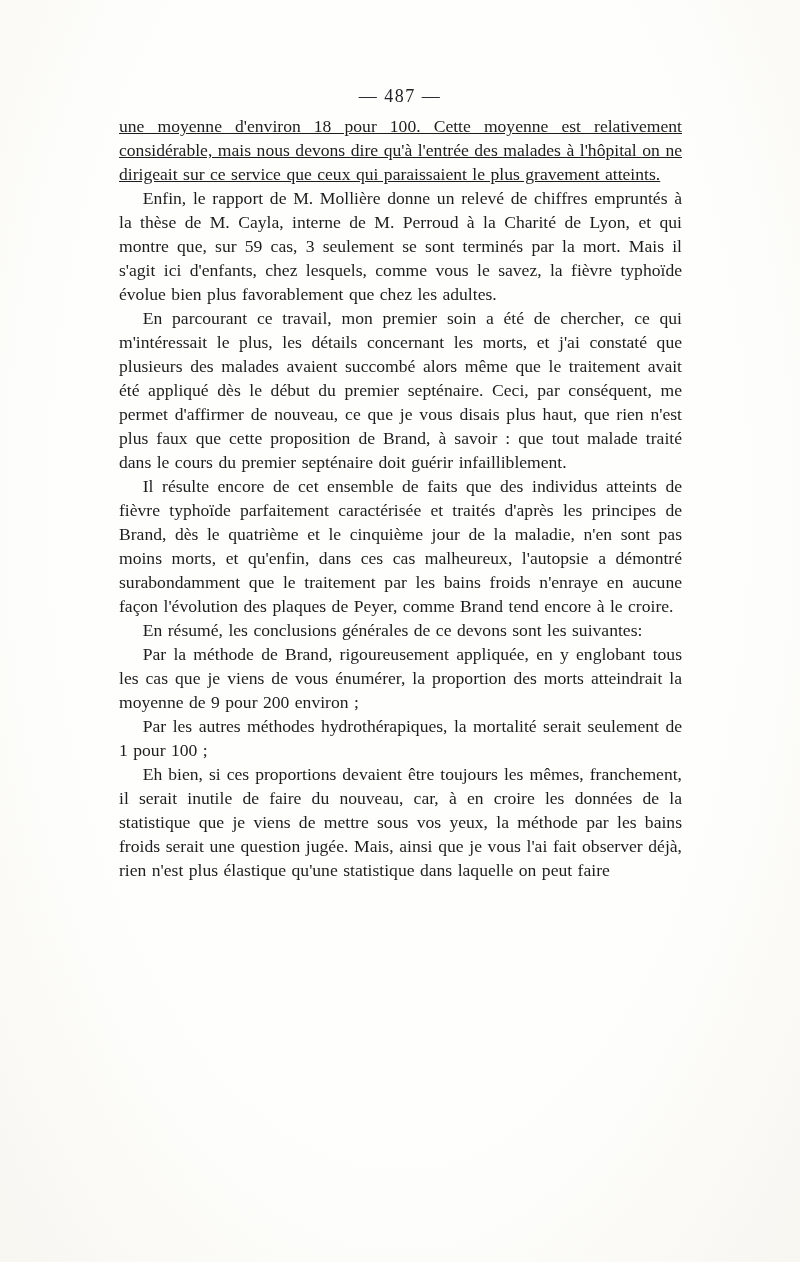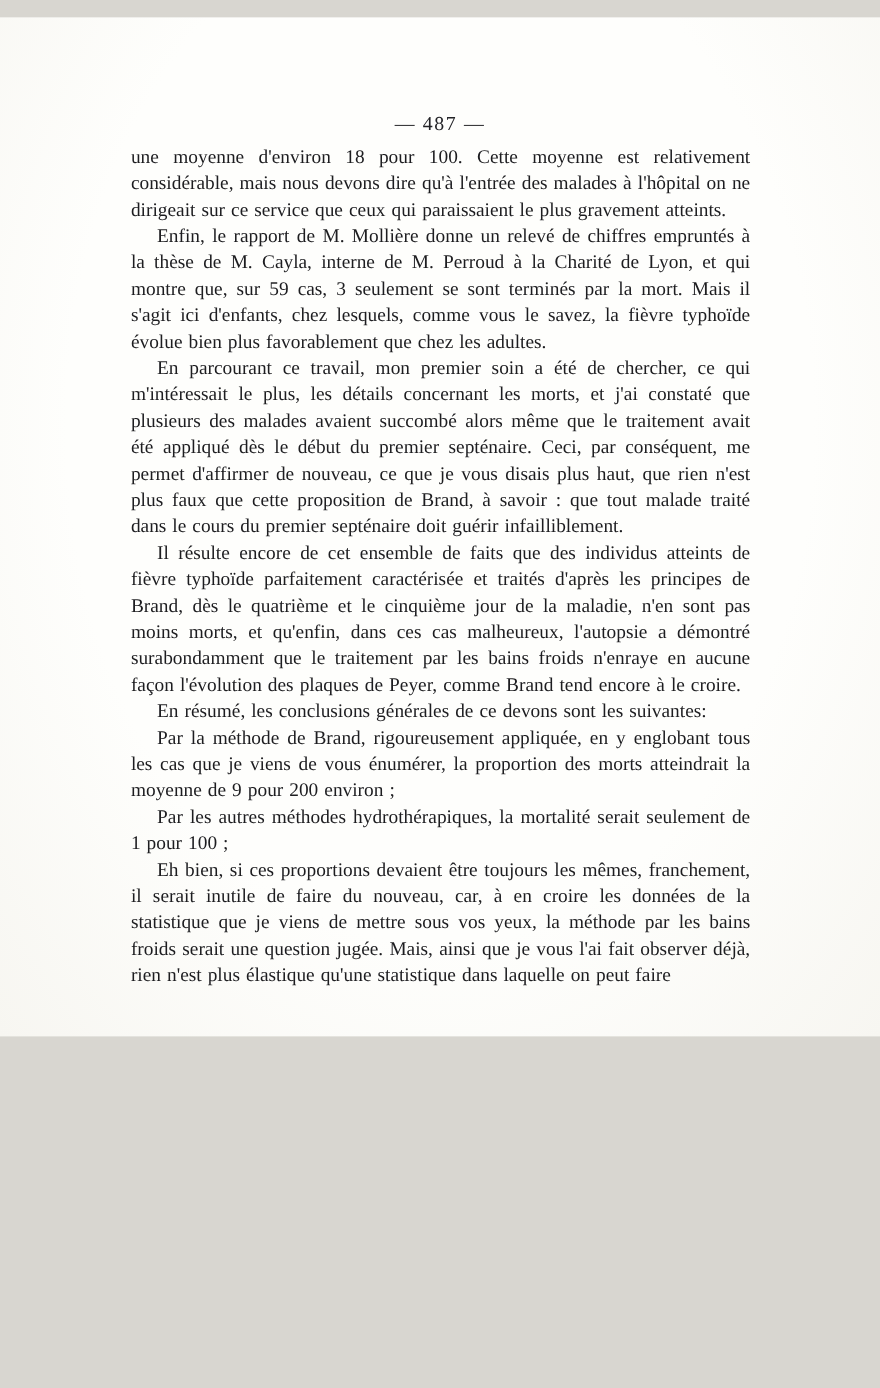--- a/index.html
+++ b/index.html
@@ -5,22 +5,22 @@
     html, body {
       margin: 0;
       padding: 0;
     }
     body {
       background: #d8d6d0;
       font-family: "Liberation Serif", "DejaVu Serif", serif;
     }
     .page {
       width: 800px;
-      height: 926px;
-      margin: 16px auto;
+      height: 1262px;
+      margin: 0 auto;
       background: #fdfdfa;
       background-image: radial-gradient(ellipse at 50% 40%, #fefefc 60%, #f7f6f1 100%);
       position: relative;
       box-sizing: border-box;
       color: #1b1b1d;
       overflow: hidden;
     }
     .page-number {
       position: absolute;
       top: 86px;
@@ -42,20 +42,21 @@
       color: #1d1d20;
     }
     .text-block p {
       margin: 0;
       padding: 0;
       text-indent: 1.35em;
       word-spacing: 0.06em;
     }
     .text-block p.no-indent {
       text-indent: 0;
+      text-decoration: underline;
     }
   </style>
 </head>
 <body>
 
 <div class="page">
   <div class="page-number">— 487 —</div>
 
   <div class="text-block">
     <p class="no-indent">une moyenne d'environ 18 pour 100. Cette moyenne est relativement considérable, mais nous devons dire qu'à l'entrée des malades à l'hôpital on ne dirigeait sur ce service que ceux qui paraissaient le plus gravement atteints.</p>

